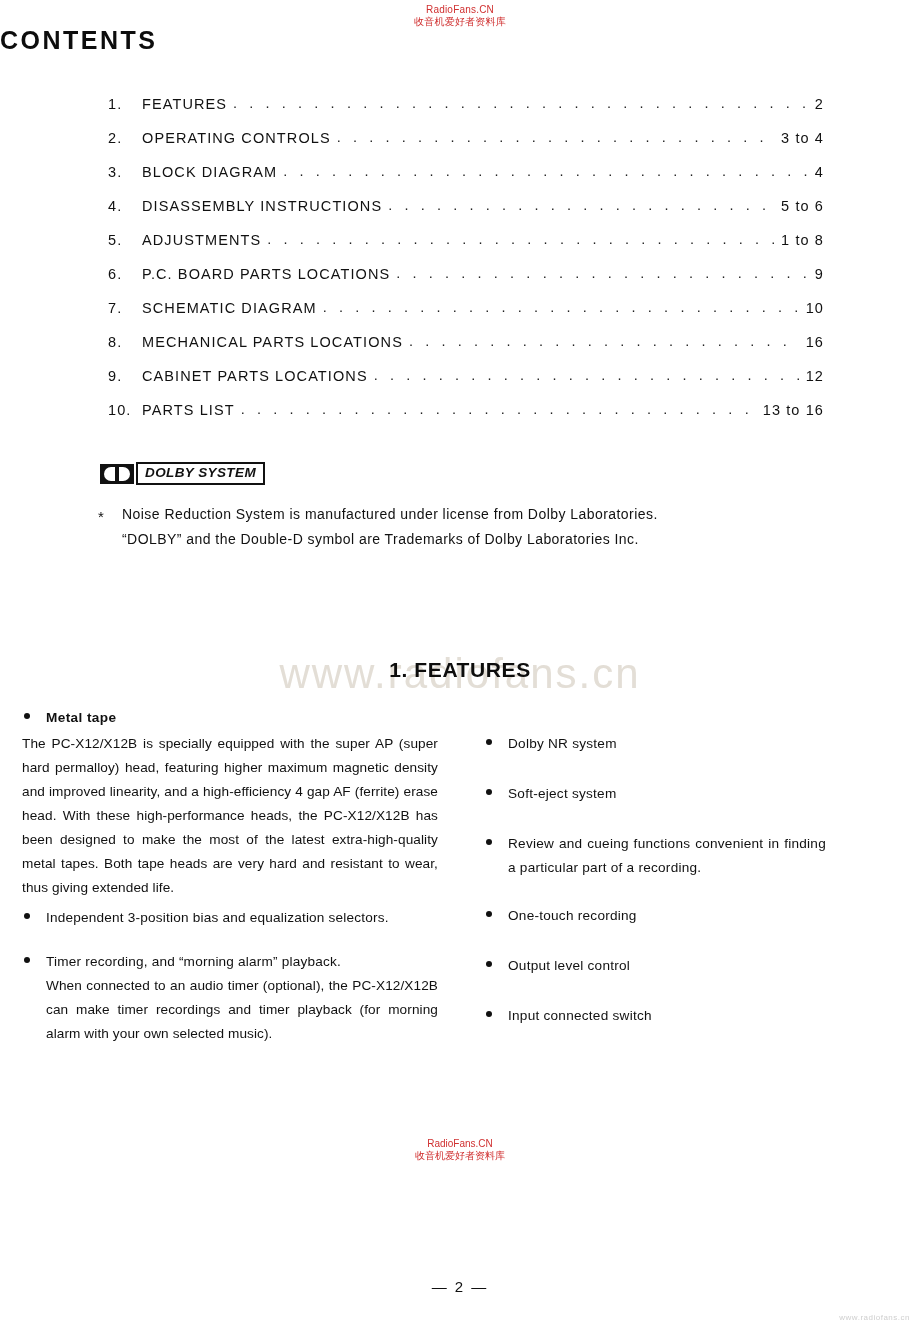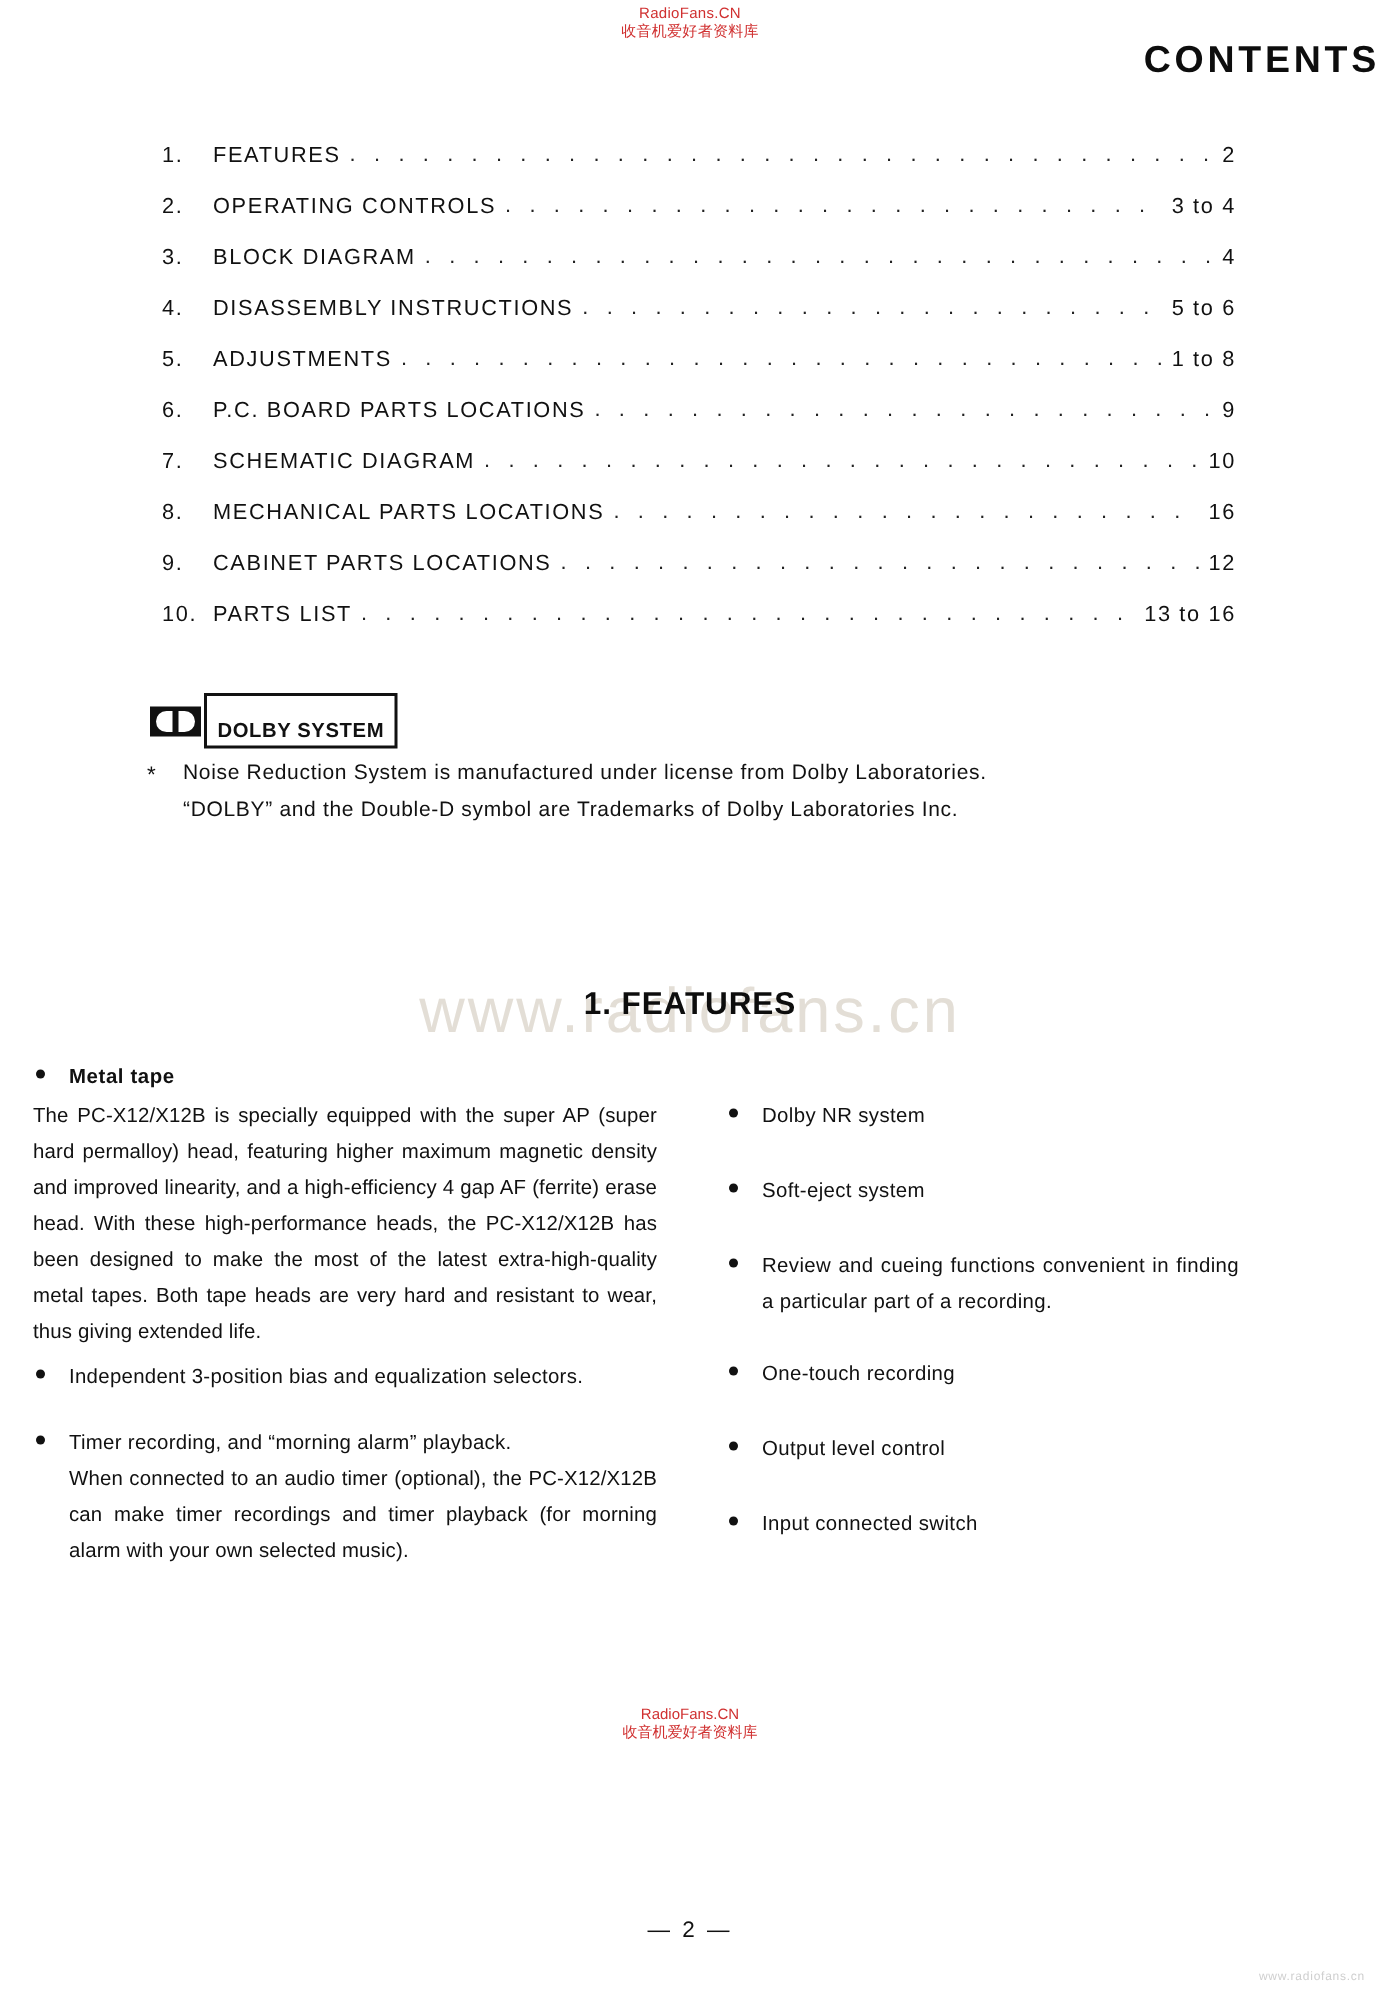--- a/index.html
+++ b/index.html
@@ -65,21 +65,21 @@
     color: #cfcfcf;
     letter-spacing: 0.5px;
   }
 
   
   .contents-title {
     position: absolute;
     top: 26px;
     left: 0;
     width: 920px;
-    text-align: right;
+    text-align: left;
     font-size: 25px;
     font-weight: bold;
     letter-spacing: 2.5px;
     color: #0d0d0d;
   }
 
   .toc {
     position: absolute;
     top: 96px;
     left: 108px;
@@ -145,25 +145,26 @@
     left: 4px;
     border-radius: 8px 0 0 8px;
     border-right: 0;
   }
   .dolby-mark::after {
     right: 4px;
     border-radius: 0 8px 8px 0;
   }
   .dolby-label {
     border: 2px solid #111;
-    padding: 15px 7px 2px 7px;
+    padding: 1px 7px 2px 7px;
     font-size: 13.5px;
     font-weight: bold;
     letter-spacing: 0.4px;
     line-height: 16px;
+    font-style: italic;
   }
 
   .dolby-note {
     position: absolute;
     top: 502px;
     left: 98px;
     width: 720px;
     font-size: 14px;
     line-height: 25px;
     letter-spacing: 0.45px;

